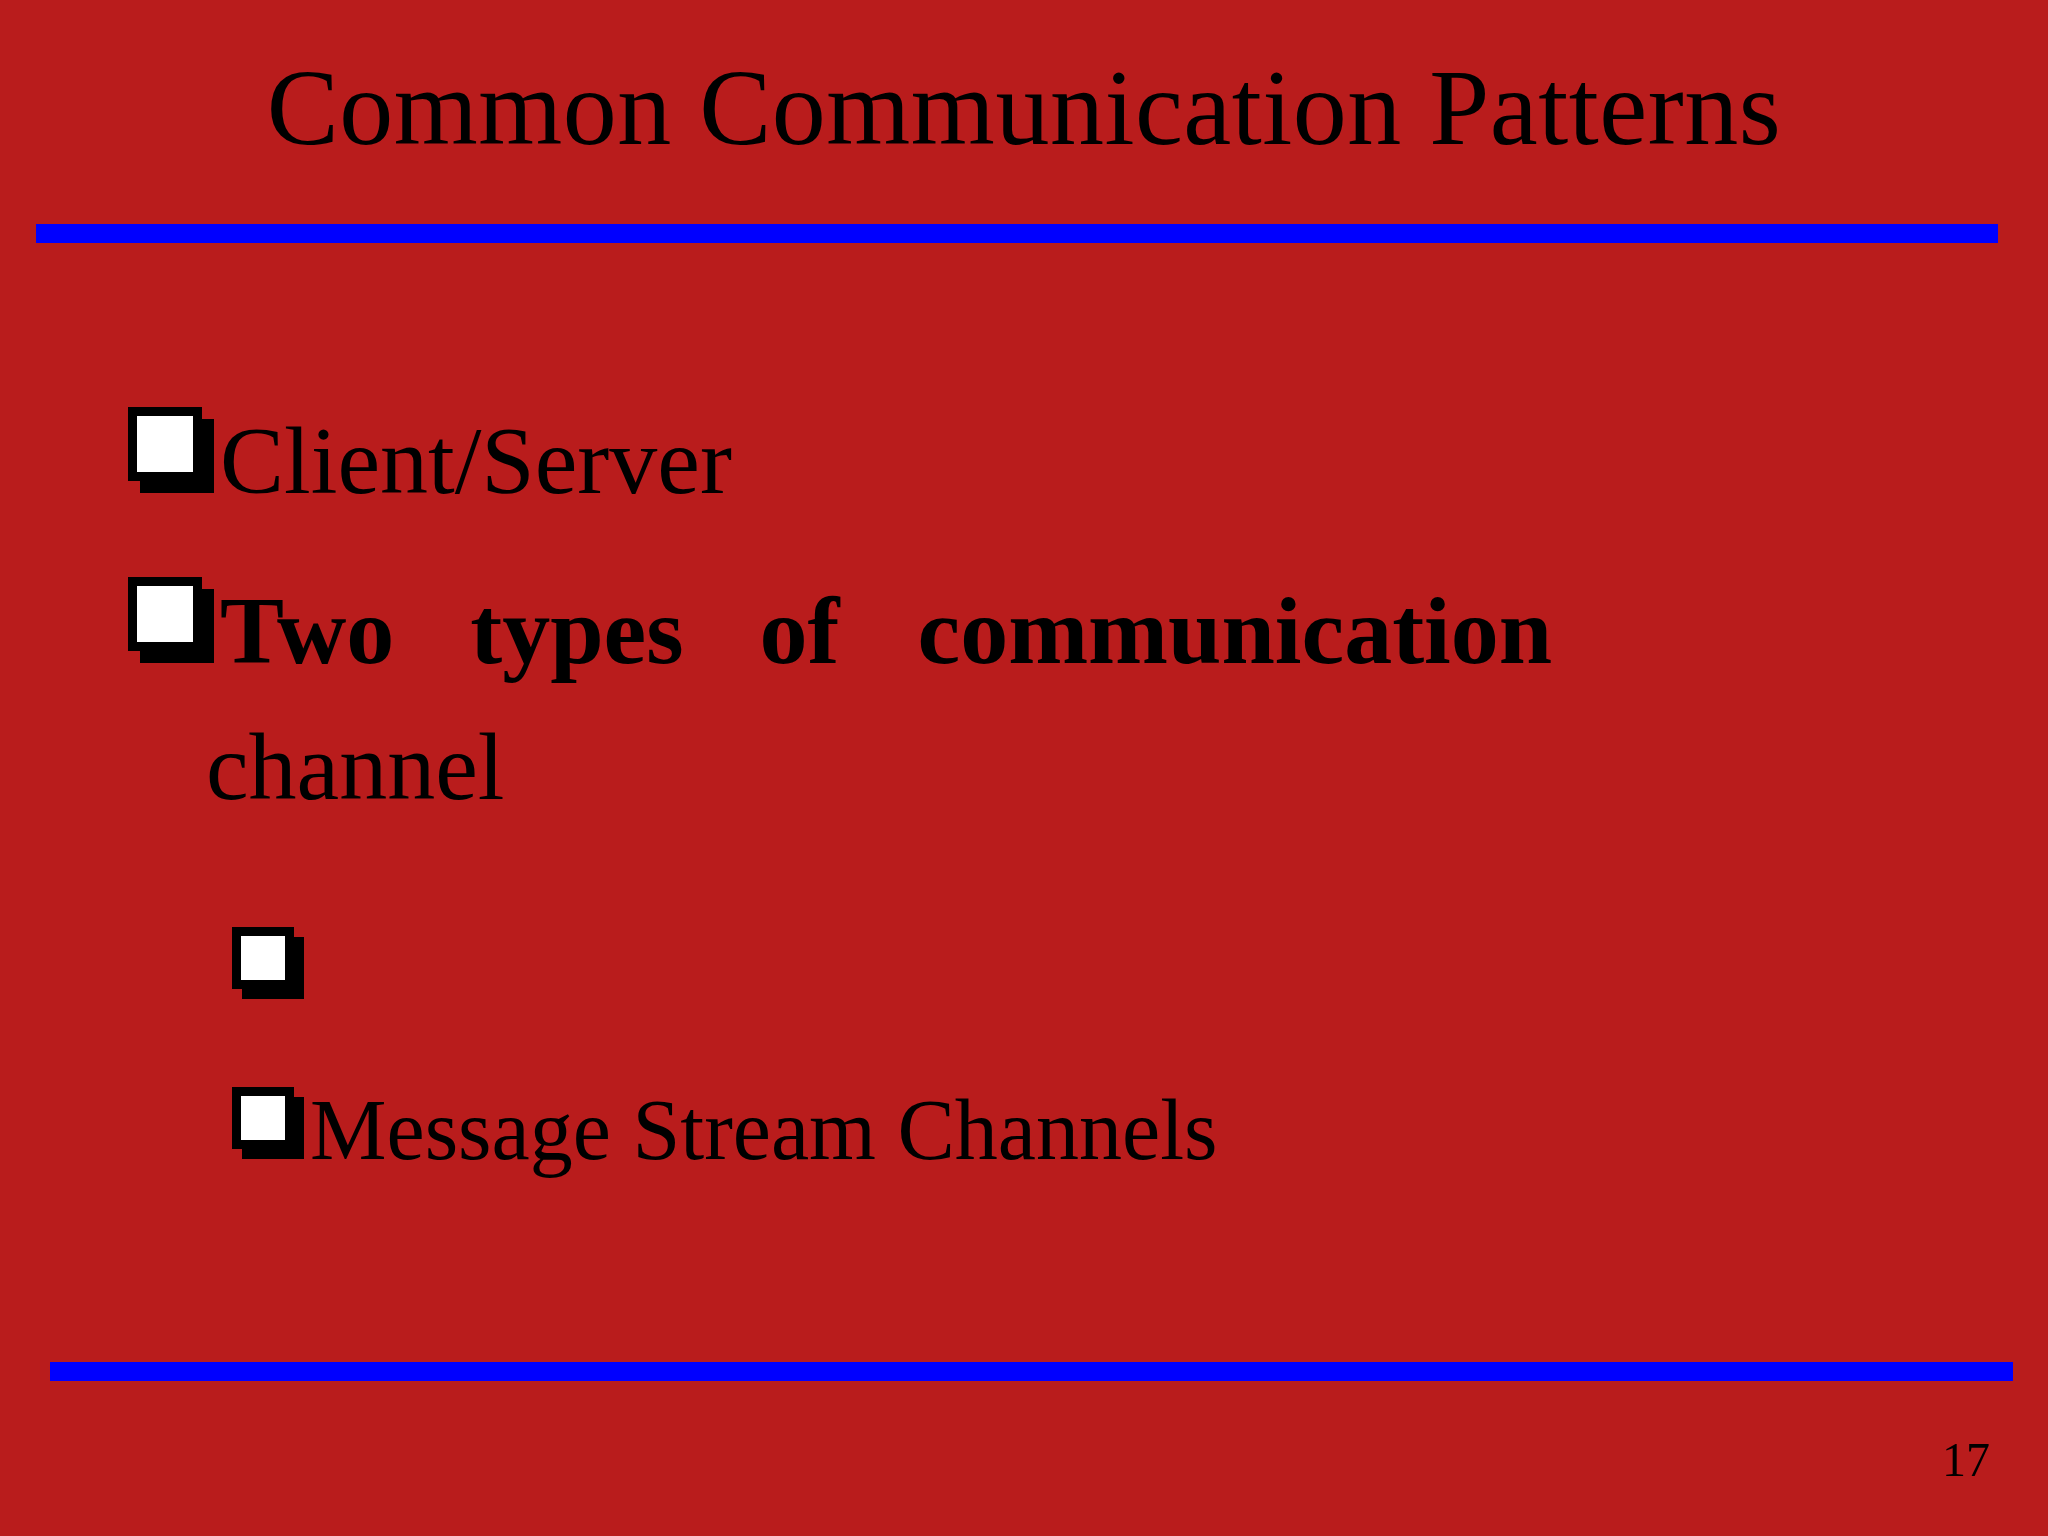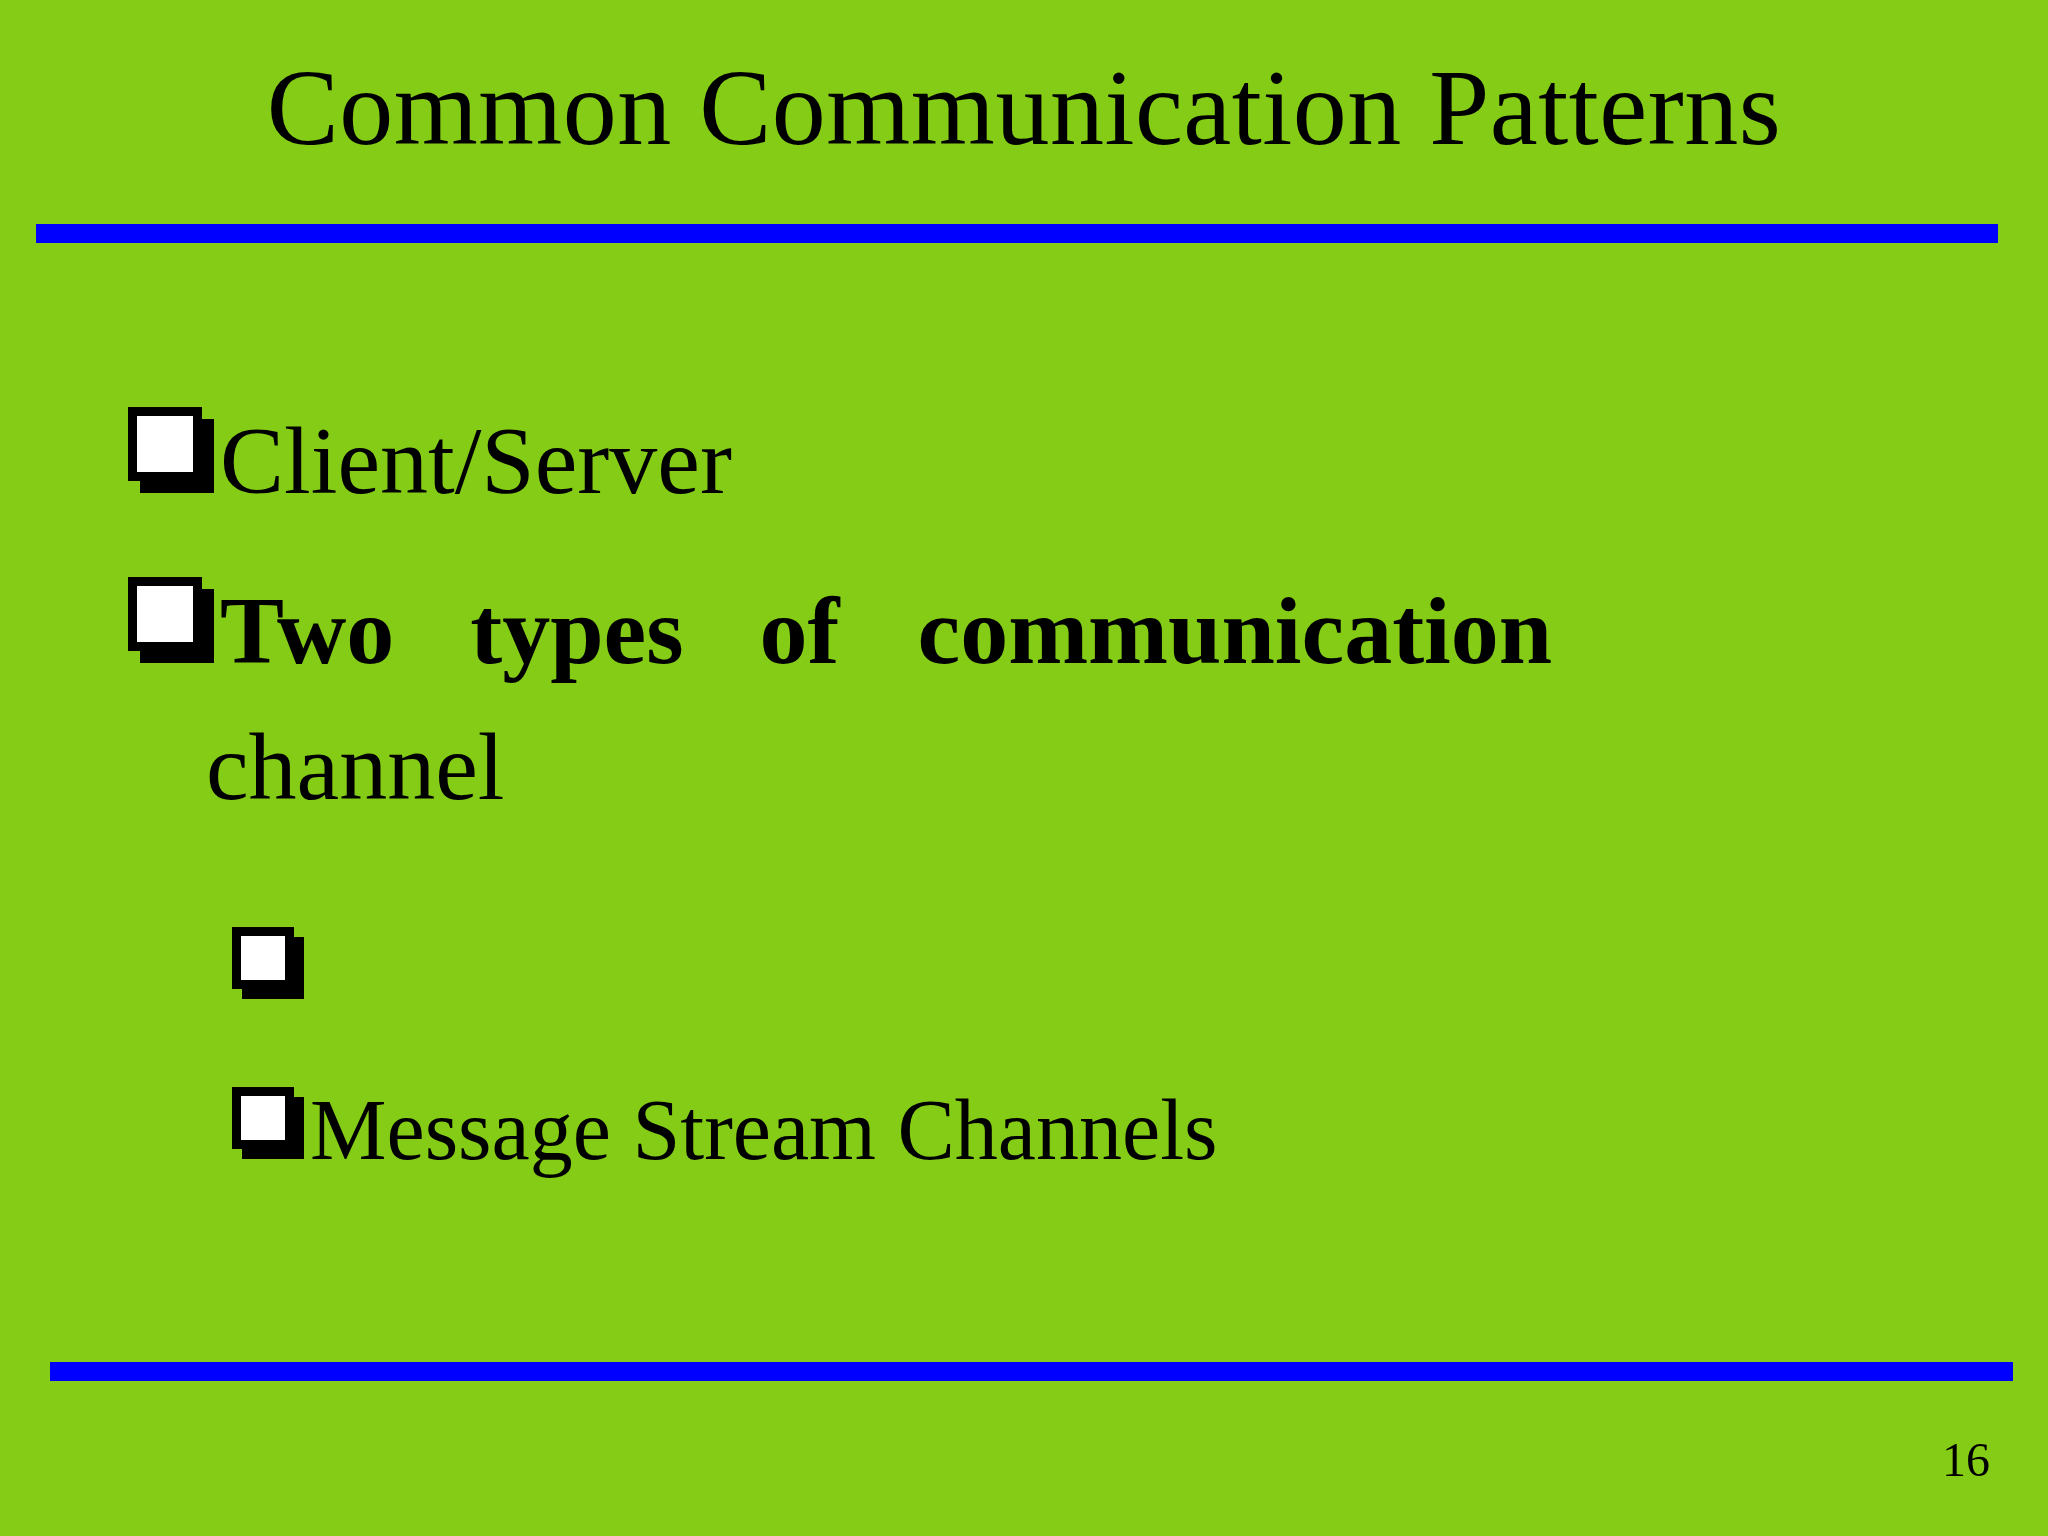--- a/index.html
+++ b/index.html
@@ -8,21 +8,21 @@
     background: #ffffff;
   }
   body {
     font-family: "Liberation Serif", "DejaVu Serif", serif;
     color: #000000;
   }
   #slide {
     position: relative;
     width: 2048px;
     height: 1536px;
-    background: #84cc16;
+    background: #b91c1c;
     overflow: hidden;
   }
 
   
   #title-block {
     position: absolute;
     left: 0px;
     top: 28px;
     width: 2048px;
     height: 160px;
@@ -237,15 +237,15 @@
           <span class="shadow-r"></span>
           <span class="shadow-b"></span>
         </span>
       </span><span class="marker-gap"></span><span class="bullet-text">Message Stream Channels</span>
     </div>
 
   </div>
 
   <div class="rule" id="rule-bottom"></div>
 
-  <div id="page-number">16</div>
+  <div id="page-number">17</div>
 
 </div>
 
 </body></html>

